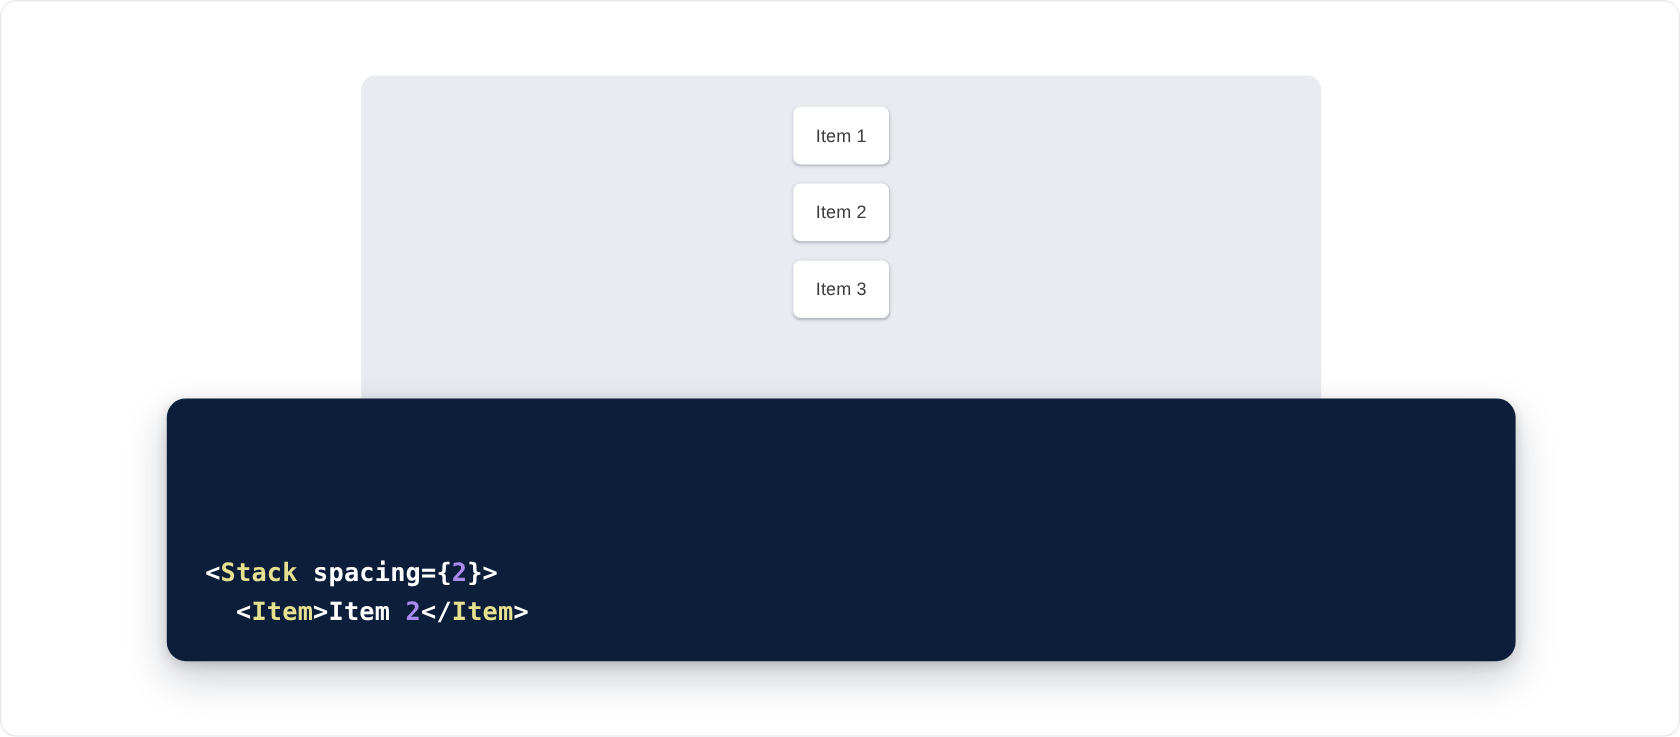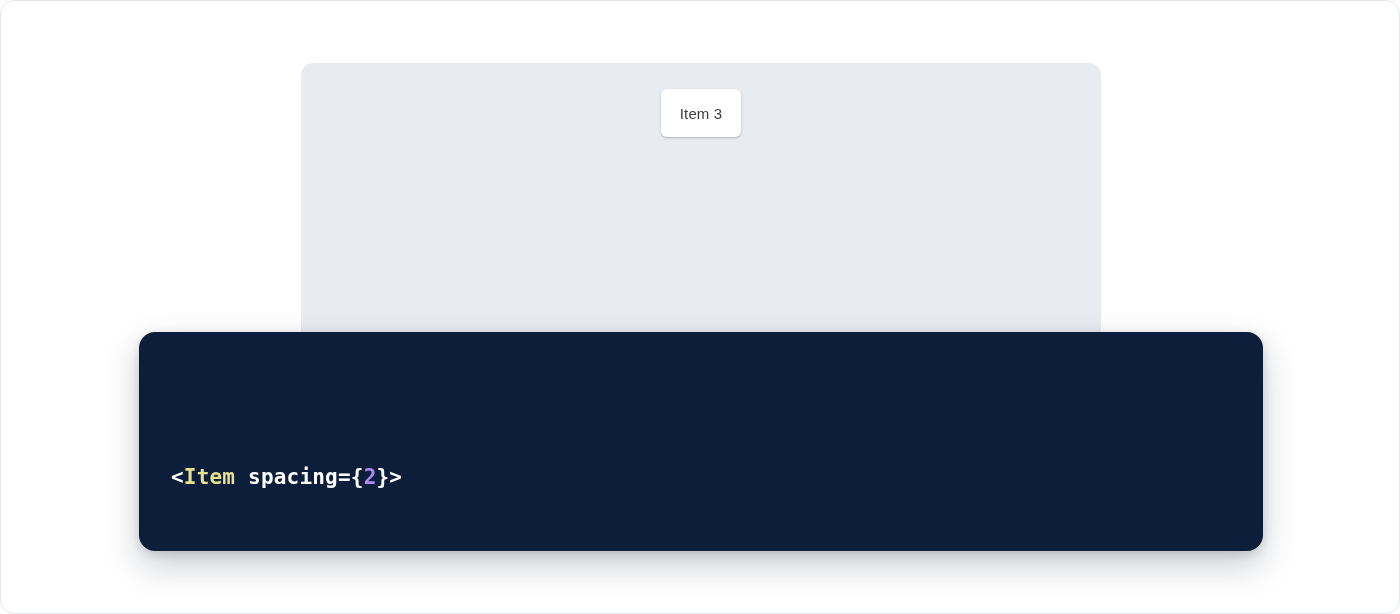--- a/index.html
+++ b/index.html
@@ -92,26 +92,33 @@
   .tok-text   { color: #ffffff; }
 </style>
 </head>
 <body>
 
 <div id="page-root">
 
   <div class="preview-panel">
     <div class="stack" id="stack-container">
 
+    <div class="stack-item">
+          <span>Item 1</span>
+        </div>
+        <div class="stack-item">
+          <span>Item 2</span>
+        </div>
         <div class="stack-item">
           <span>Item 3</span>
         </div>
       </div>
   </div>
 
   <div class="code-panel">
     <div class="code-block" id="code-block">
       
-    <span class="code-line"><span class="tok-punct">&lt;</span><span class="tok-tag">Item</span><span class="tok-text"> </span><span class="tok-attr">spacing</span><span class="tok-punct">={</span><span class="tok-num">2</span><span class="tok-punct">}&gt;</span>
+    <span class="code-line"><span class="tok-punct">&lt;</span><span class="tok-tag">Stack</span><span class="tok-text"> </span><span class="tok-attr">spacing</span><span class="tok-punct">={</span><span class="tok-num">2</span><span class="tok-punct">}&gt;</span>
+</span><span class="code-line"><span class="tok-text">  </span><span class="tok-punct">&lt;</span><span class="tok-tag">Item</span><span class="tok-punct">&gt;</span><span class="tok-text">Item </span><span class="tok-num">2</span><span class="tok-punct">&lt;/</span><span class="tok-tag">Item</span><span class="tok-punct">&gt;</span>
 </span></div>
   </div>
 
 </div>
 
 </body></html>

